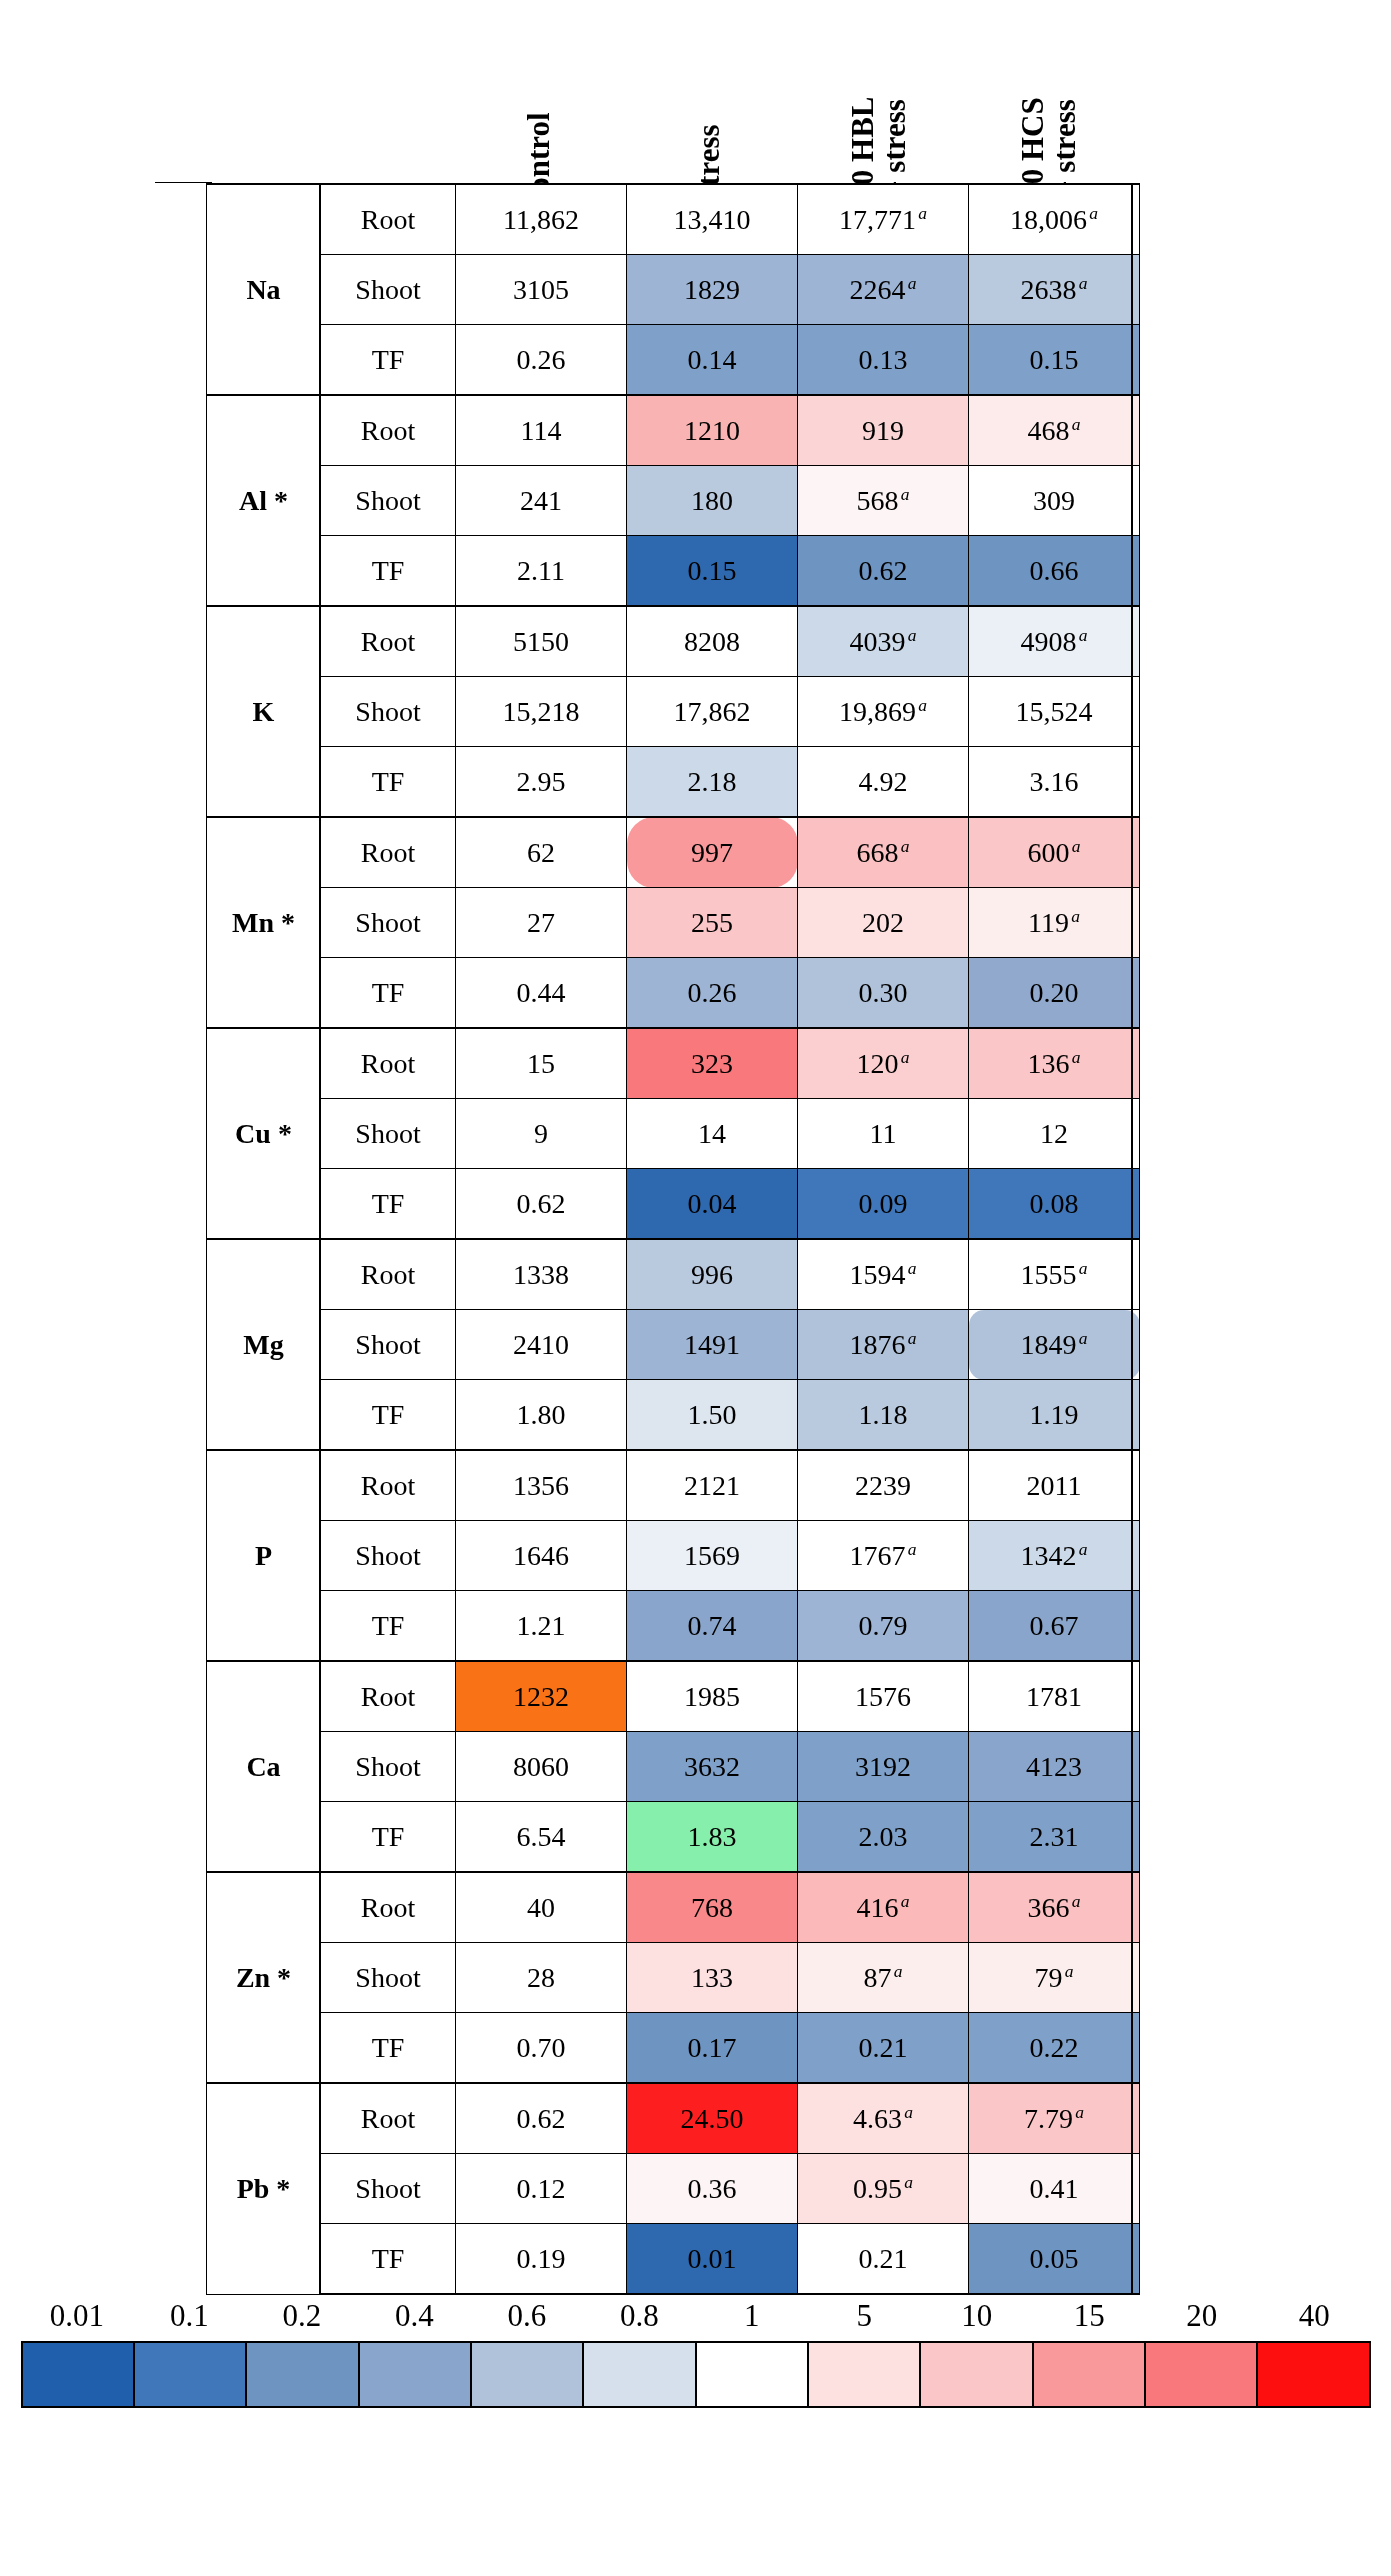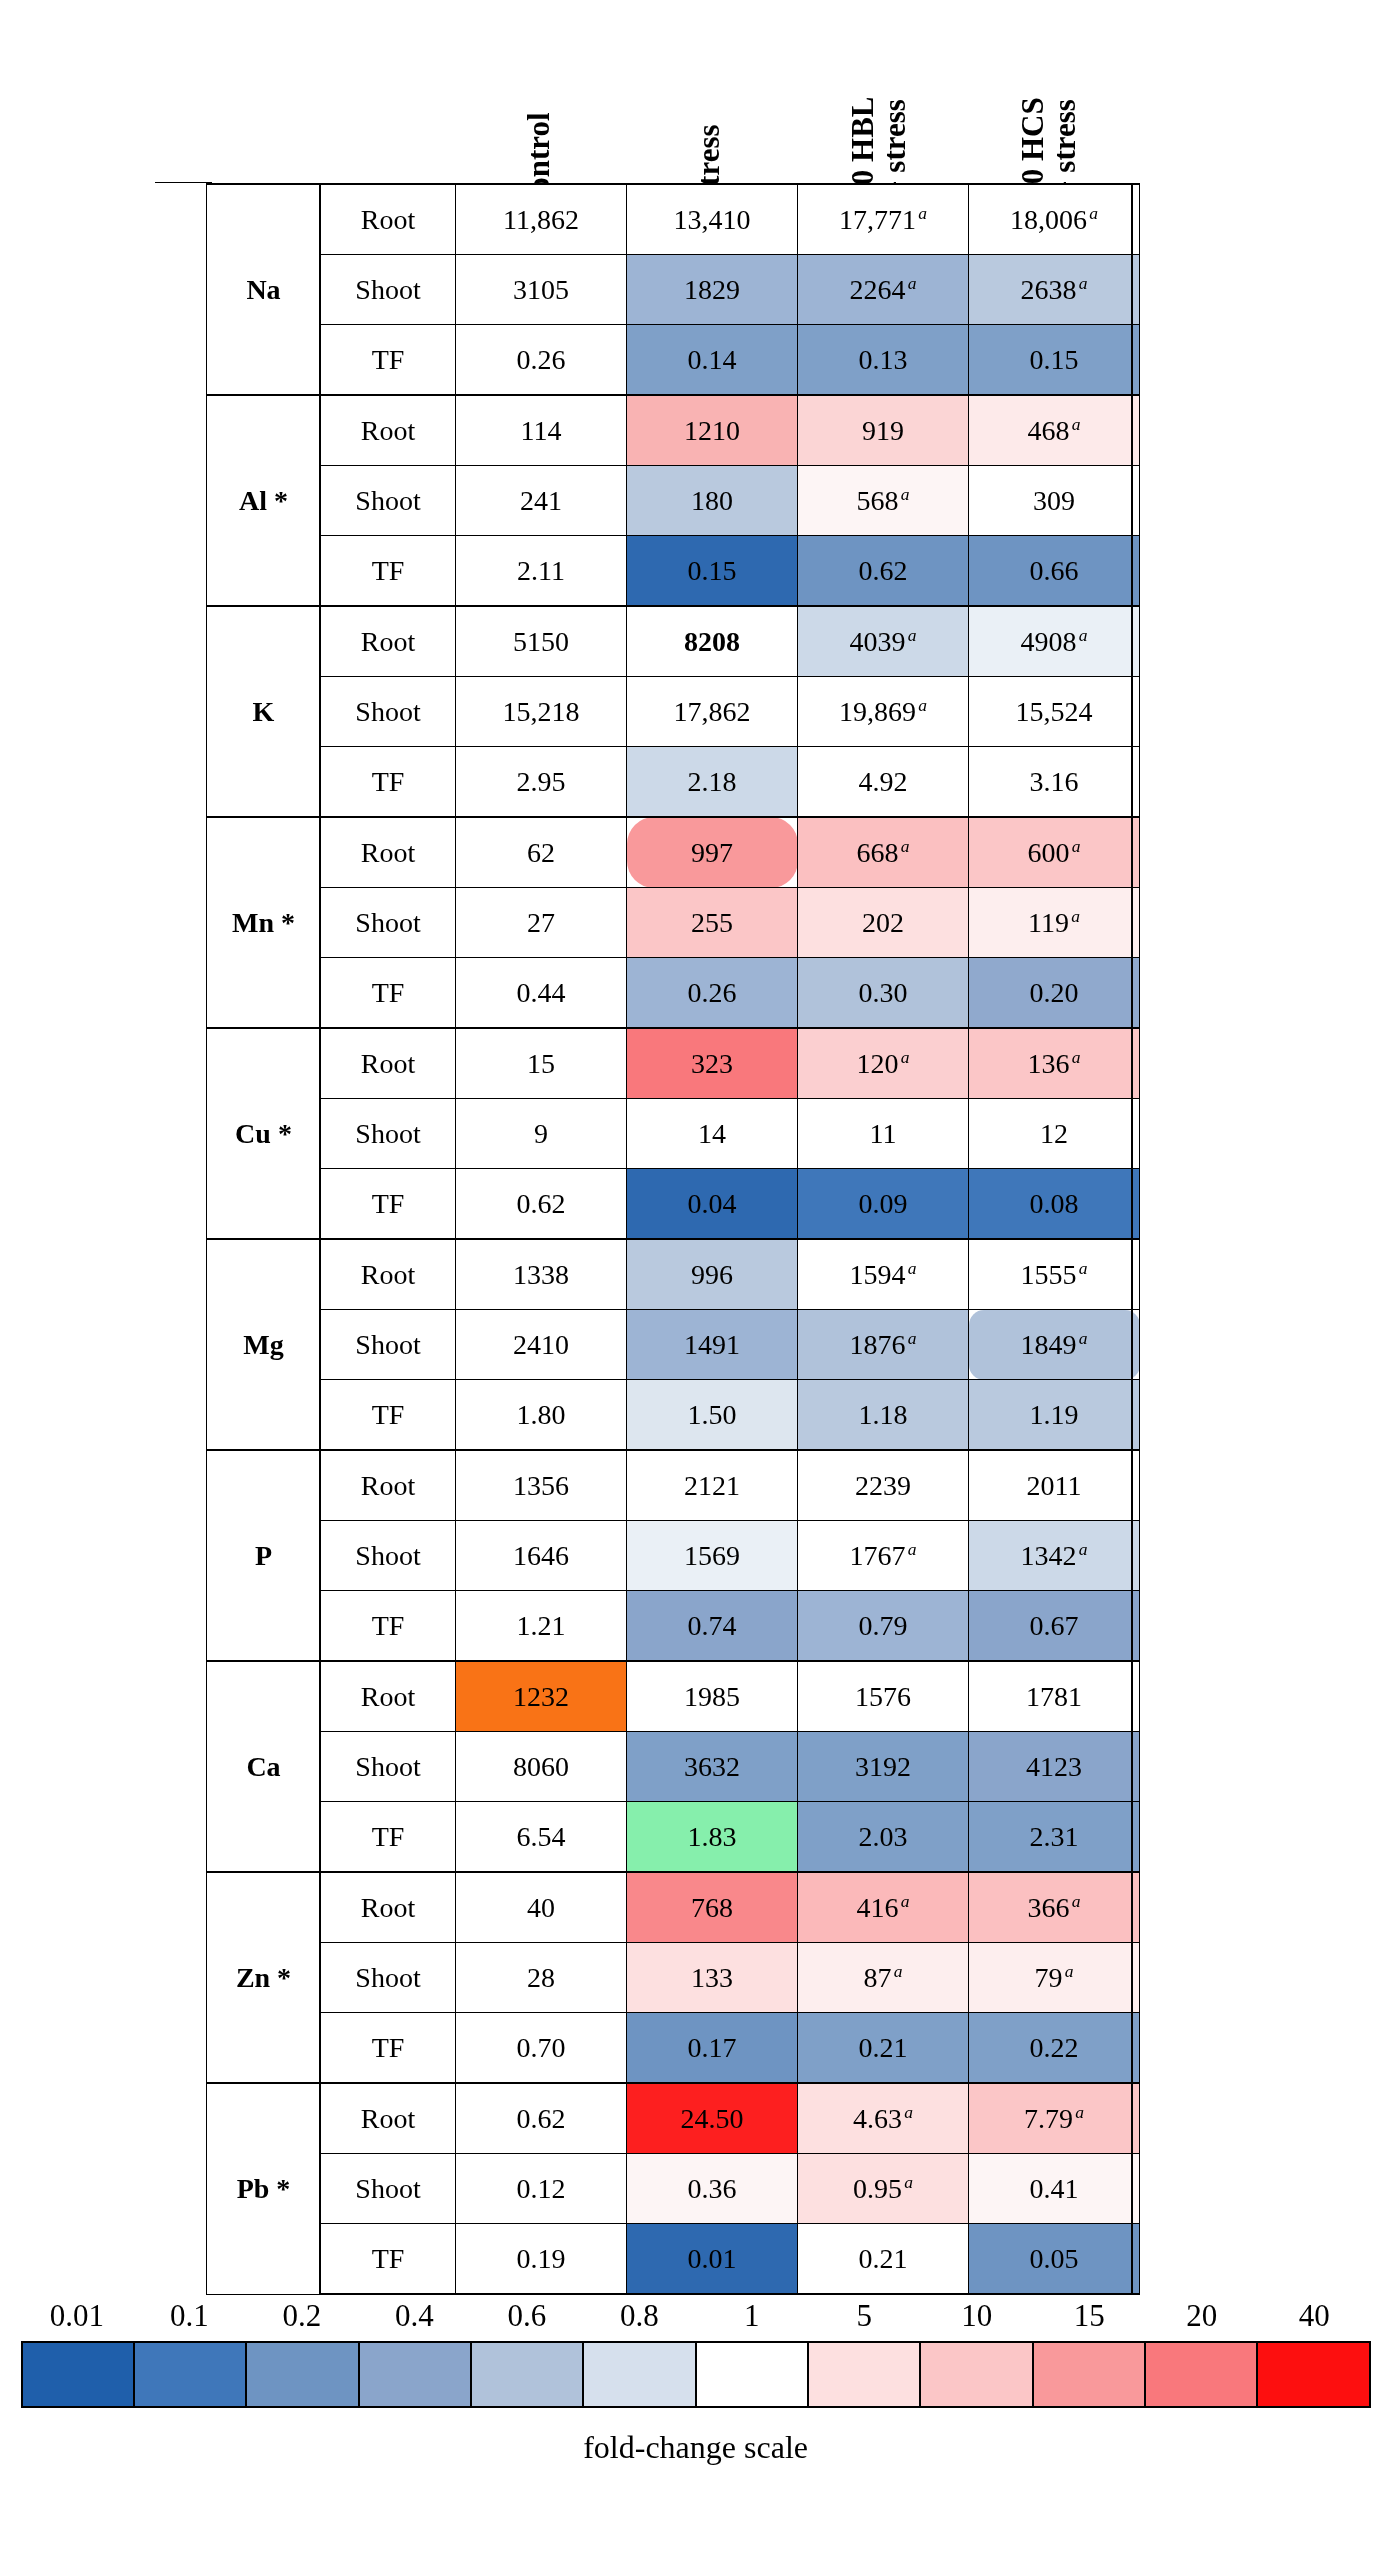--- a/index.html
+++ b/index.html
@@ -231,21 +231,21 @@
             <td class="tissue">TF</td>
             <td class="val" style="background: rgb(255, 255, 255);"><span>2.11</span></td>
             <td class="val" style="background: rgb(46, 105, 176);"><span>0.15</span></td>
             <td class="val" style="background: rgb(110, 148, 194);"><span>0.62</span></td>
             <td class="val" style="background: rgb(110, 148, 194);"><span>0.66</span></td>
           </tr>
           <tr class="group-top">
             <td class="elem" rowspan="3">K</td>
             <td class="tissue">Root</td>
             <td class="val" style="background: rgb(255, 255, 255);"><span>5150</span></td>
-            <td class="val" style="background: rgb(255, 255, 255); font-weight: bold;"><span>8208</span></td>
+            <td class="val" style="background: rgb(255, 255, 255);"><span>8208</span></td>
             <td class="val" style="background: rgb(204, 217, 232);"><span>4039</span><sup>a</sup></td>
             <td class="val" style="background: rgb(234, 240, 246);"><span>4908</span><sup>a</sup></td>
           </tr>
           <tr>
             <td class="tissue">Shoot</td>
             <td class="val" style="background: rgb(255, 255, 255);"><span>15,218</span></td>
             <td class="val" style="background: rgb(255, 255, 255);"><span>17,862</span></td>
             <td class="val" style="background: rgb(255, 255, 255);"><span>19,869</span><sup>a</sup></td>
             <td class="val" style="background: rgb(255, 255, 255);"><span>15,524</span></td>
           </tr>
@@ -436,17 +436,16 @@
         <div style="background: rgb(138, 165, 203);"></div>
         <div style="background: rgb(176, 194, 218);"></div>
         <div style="background: rgb(214, 224, 237);"></div>
         <div style="background: rgb(255, 255, 255);"></div>
         <div style="background: rgb(253, 224, 224);"></div>
         <div style="background: rgb(251, 198, 199);"></div>
         <div style="background: rgb(249, 153, 155);"></div>
         <div style="background: rgb(249, 120, 124);"></div>
         <div style="background: rgb(253, 15, 15);"></div>
       </div>
-    <div class="legend-caption">fold-change scale</div>
   </div>
 
 </div>
 
 
 </body></html>

